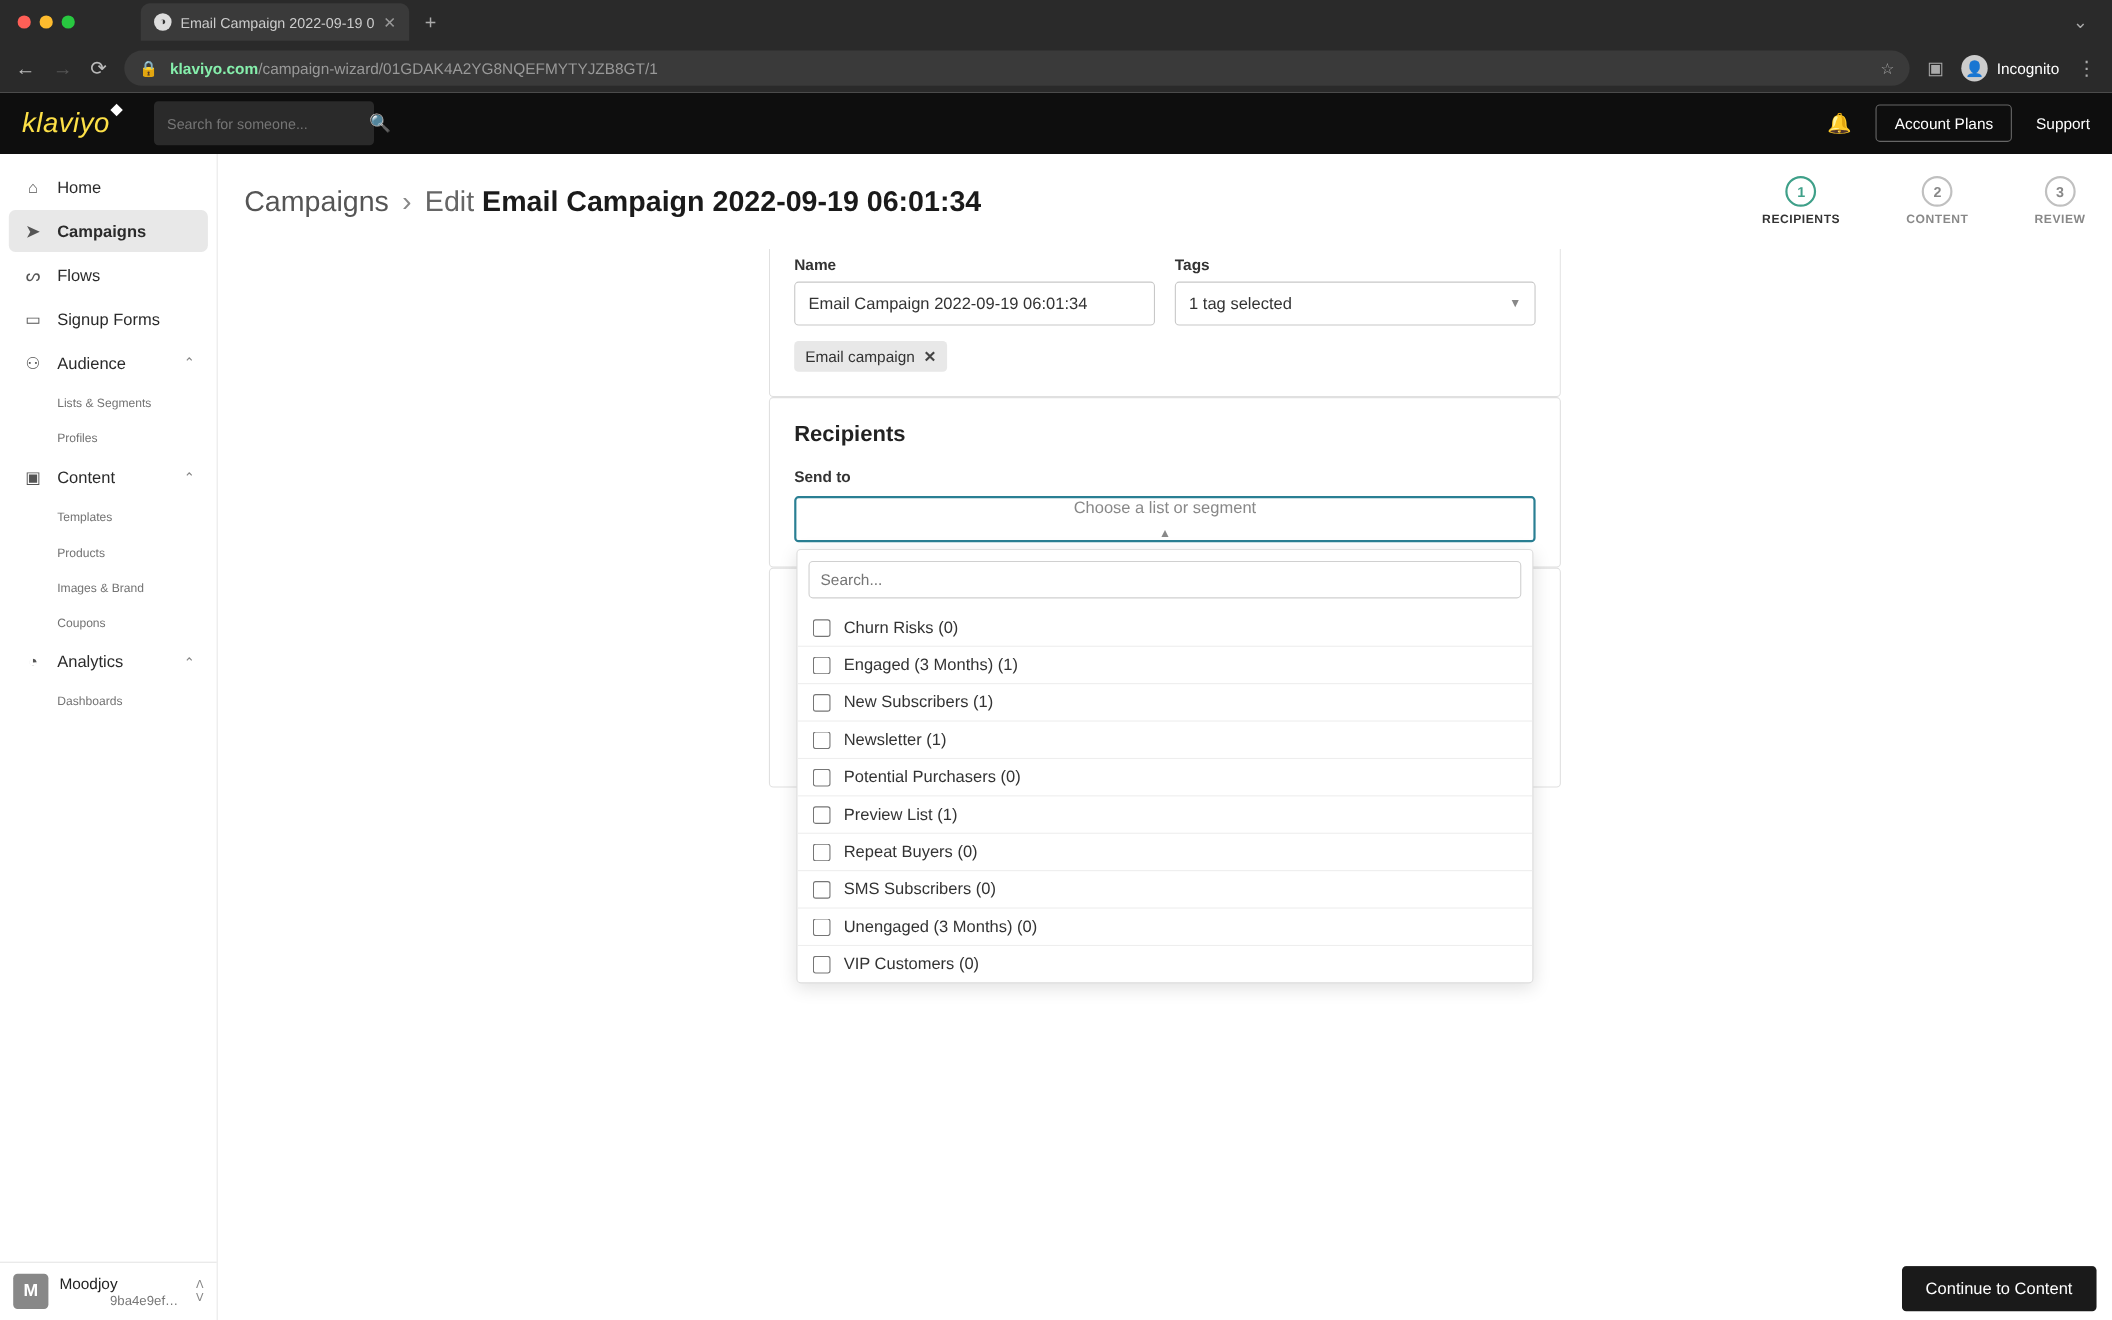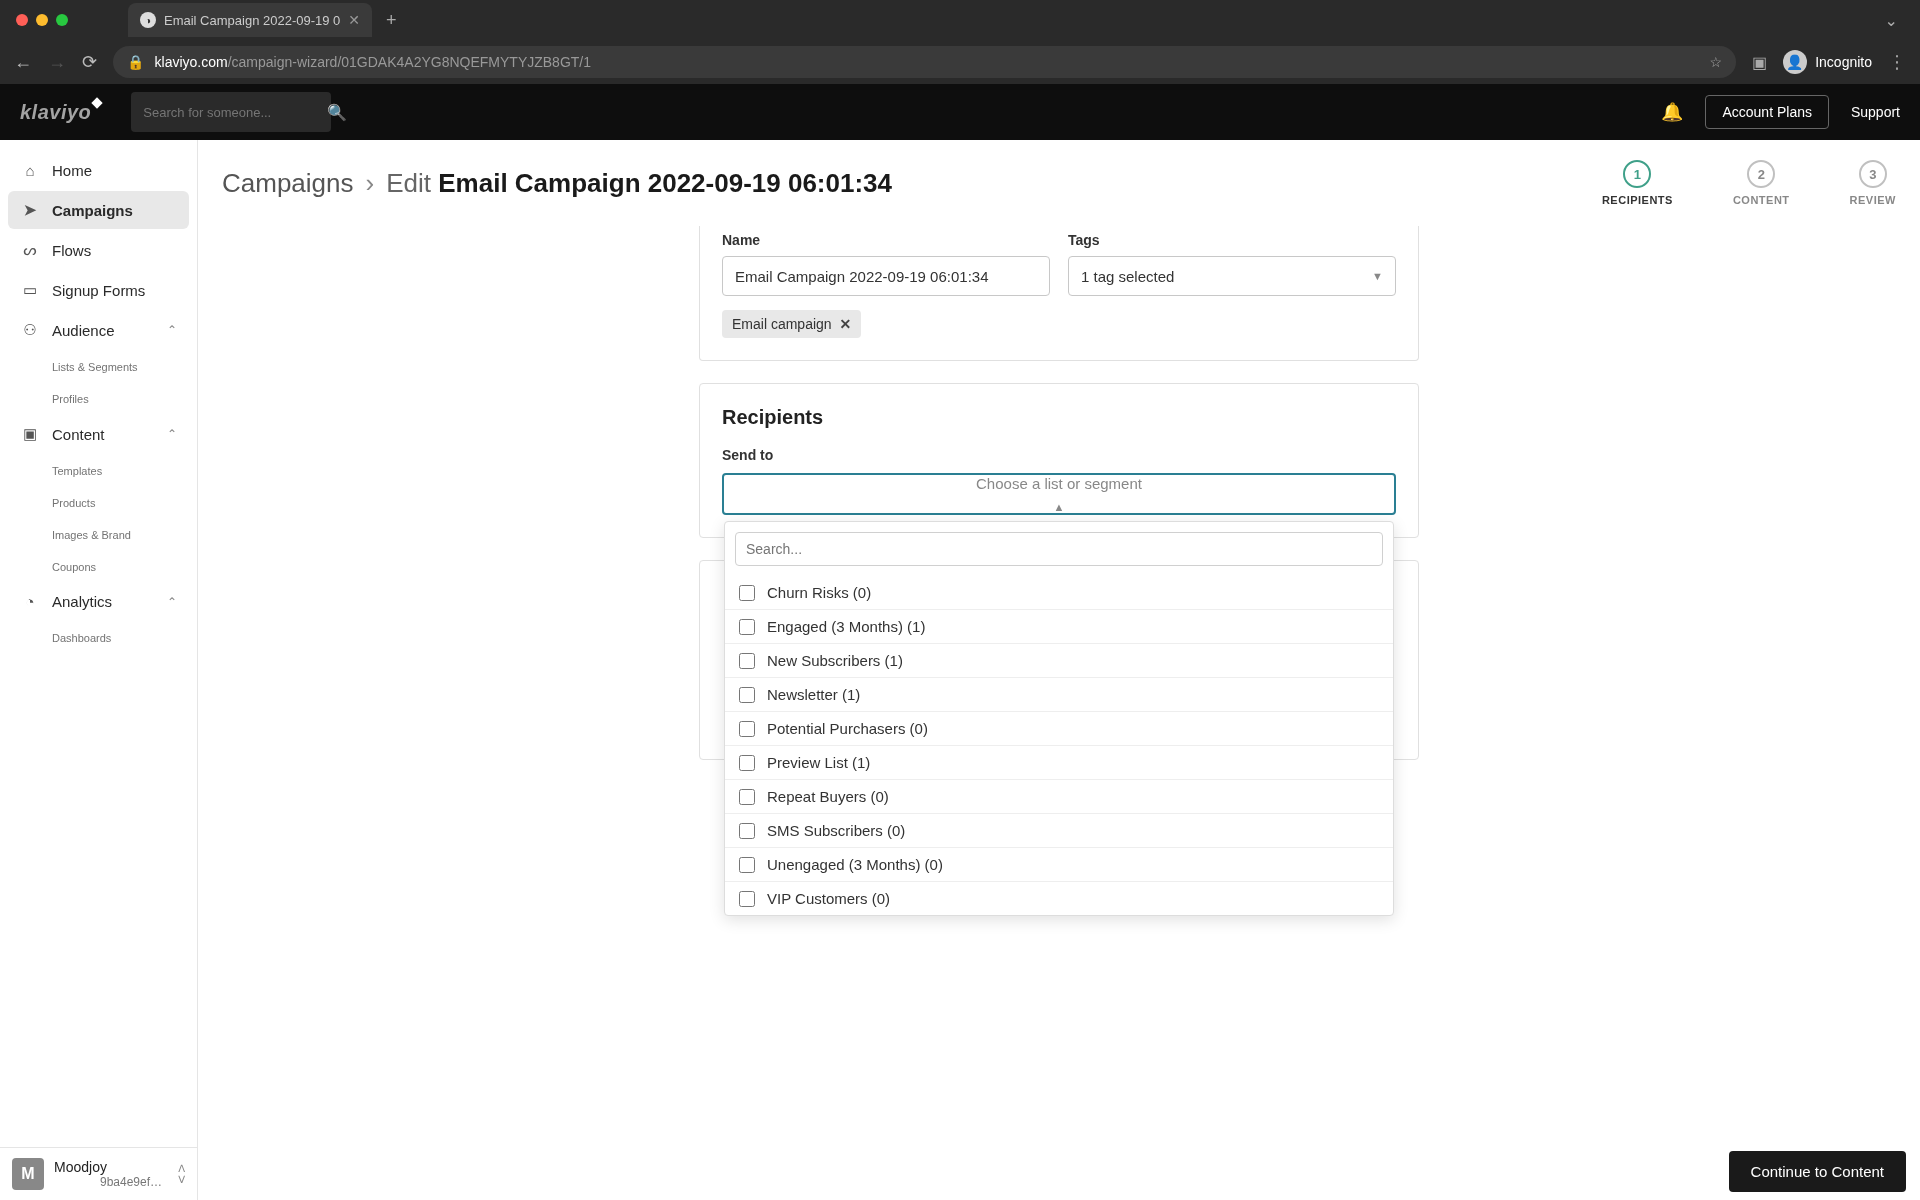--- a/index.html
+++ b/index.html
@@ -18,31 +18,31 @@
 .tab-favicon { width: 16px; height: 16px; border-radius: 50%; background: #ddd; display:flex; align-items:center; justify-content:center; color:#333; font-size:10px; font-weight:bold; }
 .tab-close { margin-left: auto; font-size: 14px; color: #999; cursor: pointer; }
 .new-tab { color: #aaa; font-size: 18px; margin-left: 14px; cursor: pointer; }
 .tab-dropdown { margin-left: auto; color: #aaa; margin-right: 10px; }
 
 .addr-bar { height: 44px; display: flex; align-items: center; padding: 0 14px; gap: 16px; }
 .nav-btn { color: #bbb; font-size: 18px; cursor: pointer; }
 .nav-btn.disabled { color: #555; }
 .url-bar { flex: 1; background: #3a3a3a; height: 32px; border-radius: 16px; display: flex; align-items: center; padding: 0 14px; color: #eee; font-size: 14px; gap: 10px; }
 .url-lock { color: #aaa; font-size: 14px; }
-.url-text .domain { color: #ffffff; }
+.url-text .domain { color: #86efac; font-weight: bold; }
 .url-text .path { color: #999; }
 .star-icon { margin-left: auto; color: #aaa; }
 .addr-right { display: flex; align-items: center; gap: 16px; }
 .incognito-badge { display: flex; align-items: center; gap: 8px; color: #fff; font-size: 14px; }
 .incognito-icon { width: 24px; height: 24px; background: #ccc; border-radius: 50%; display:flex; align-items:center; justify-content:center; color:#333; }
 .kebab { color: #aaa; font-size: 18px; }
 
 
 .app-header { background: #0e0e0e; height: 56px; display: flex; align-items: center; padding: 0 20px; gap: 40px; }
-.logo { color: #a3a3a3; font-size: 20px; font-weight: 700; letter-spacing: 0.5px; font-style: italic; position: relative; }
+.logo { color: #fde047; font-size: 25px; font-weight: 400; letter-spacing: 0.5px; font-style: italic; position: relative; }
 .logo::after { content:""; position:absolute; top:-2px; right:-10px; width:8px; height:8px; background:#fff; transform: rotate(45deg); }
 .search-box { background: #2a2a2a; width: 200px; height: 40px; border-radius: 4px; display: flex; align-items: center; padding: 0 12px; gap: 8px; }
 .search-box input { background: transparent; border: none; color: #ccc; font-size: 13px; flex: 1; outline: none; }
 .header-right { margin-left: auto; display: flex; align-items: center; gap: 22px; }
 .bell-icon { color: #fff; font-size: 18px; }
 .account-plans-btn { border: 1px solid #666; color: #fff; padding: 8px 16px; border-radius: 4px; font-size: 14px; font-weight: 500; cursor: pointer; }
 .support-link { color: #fff; font-size: 14px; }
 
 
 .app-body { display: flex; height: calc(1200px - 84px - 56px); }
@@ -75,21 +75,21 @@
 
 .stepper { margin-left: auto; display: flex; gap: 60px; align-items: flex-start; }
 .step { display: flex; flex-direction: column; align-items: center; gap: 6px; }
 .step-circle { width: 28px; height: 28px; border: 2px solid #c0c0c0; border-radius: 50%; display: flex; align-items: center; justify-content: center; font-size: 13px; font-weight: 600; color: #888; }
 .step.active .step-circle { border-color: #3fa089; color: #3fa089; }
 .step-label { font-size: 11px; font-weight: 600; color: #888; letter-spacing: 0.5px; }
 .step.active .step-label { color: #333; }
 
 .content-area { max-width: 720px; margin: 0 auto; padding-bottom: 200px; }
 
-.card { border: 1px solid #e0e0e0; border-radius: 4px; padding: 22px; margin-bottom: 22px; background: #fff; }
+.card { border: 1px solid #e0e0e0; border-radius: 4px; padding: 22px; background: #fff; }
 .card-row { display: flex; gap: 18px; }
 .field-group { flex: 1; display: flex; flex-direction: column; gap: 8px; }
 .field-label { font-size: 14px; font-weight: 600; color: #333; }
 .text-input { height: 40px; border: 1px solid #c8c8c8; border-radius: 4px; padding: 0 12px; font-size: 15px; color: #333; }
 .select-box { height: 40px; border: 1px solid #c8c8c8; border-radius: 4px; padding: 0 12px; font-size: 15px; color: #333; display: flex; align-items: center; justify-content: space-between; cursor: pointer; }
 .select-box .caret { color: #888; font-size: 11px; }
 
 .tag-chip { display: inline-flex; align-items: center; background: #e8e8e8; padding: 6px 10px; border-radius: 4px; font-size: 14px; color: #333; gap: 8px; margin-top: 14px; }
 .tag-chip .chip-x { cursor: pointer; color: #444; font-weight: bold; }
 

